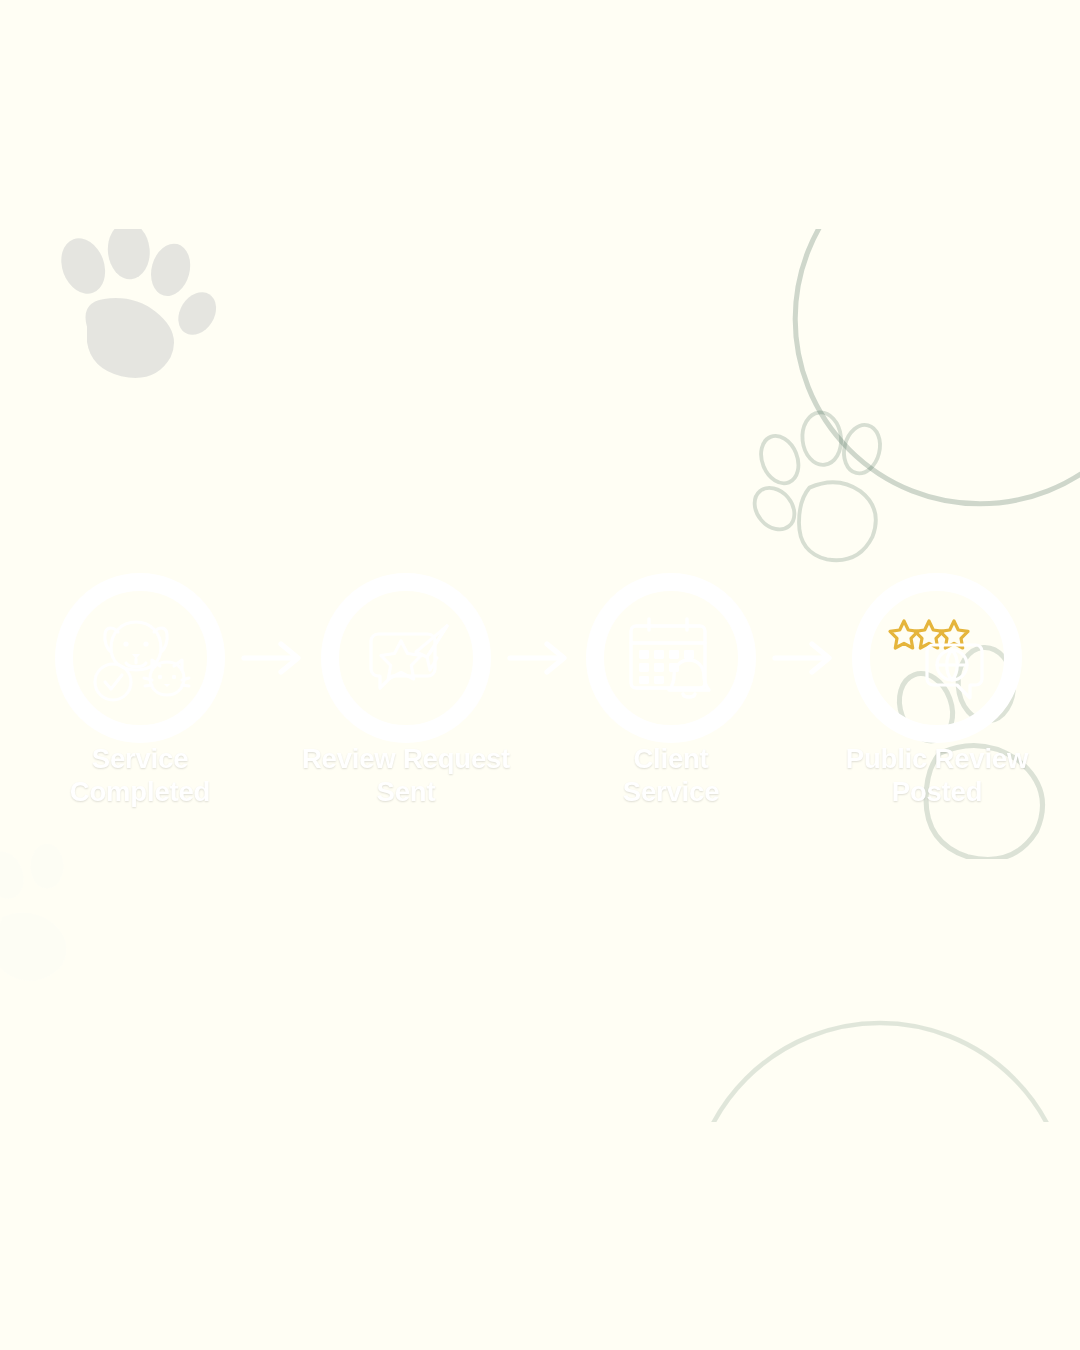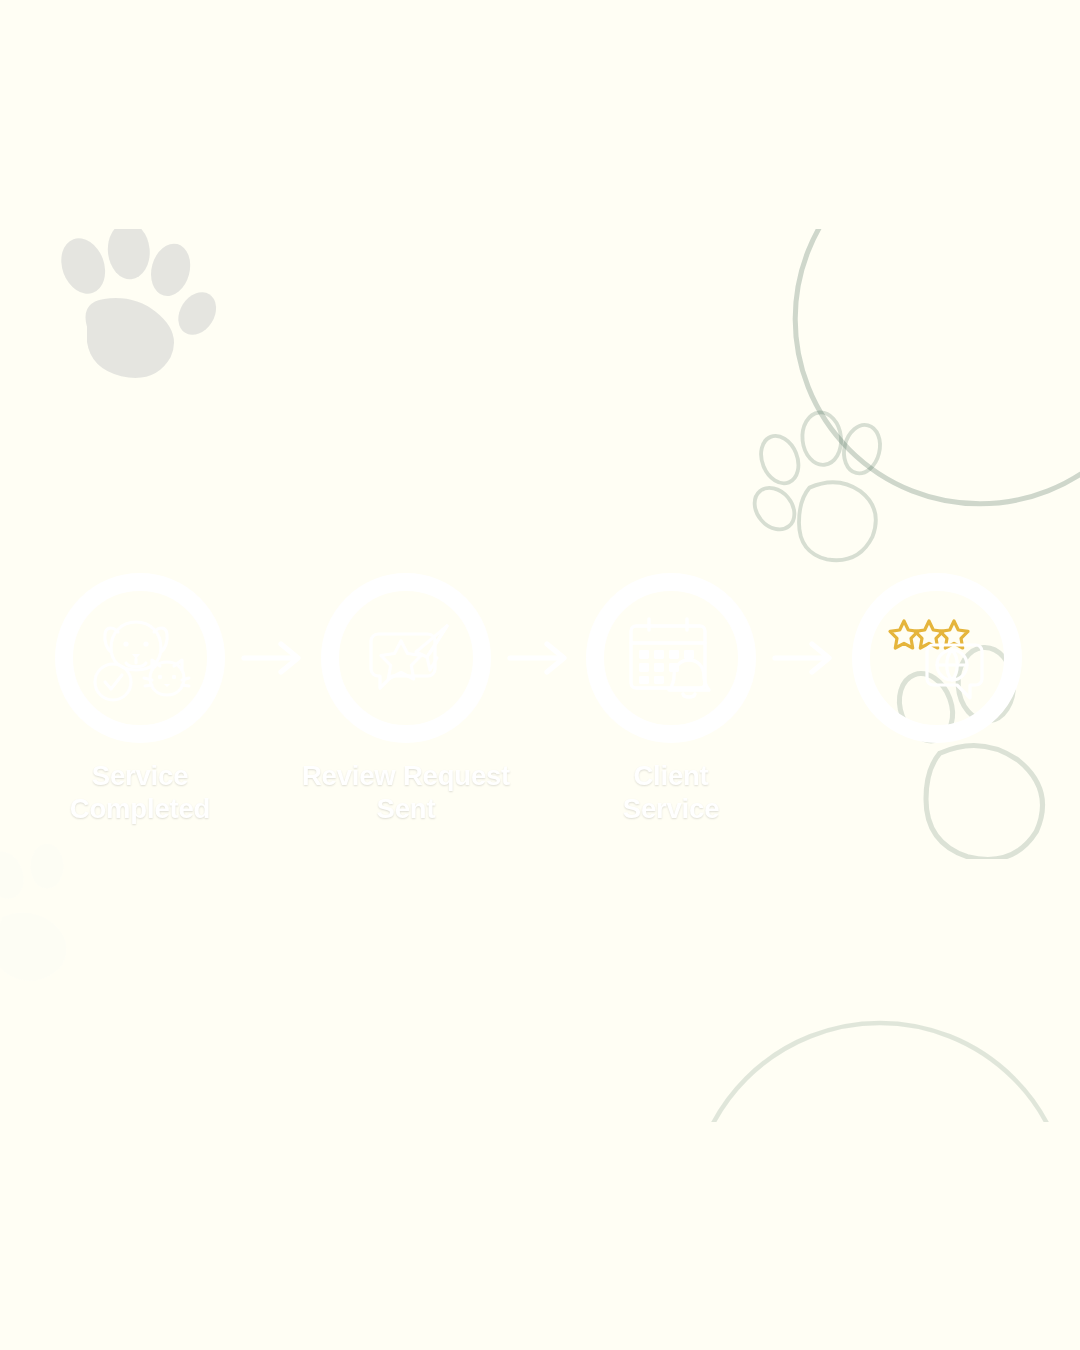--- a/index.html
+++ b/index.html
@@ -65,21 +65,21 @@
     border-radius: 50%;
     border: 18px solid #ffffff;
     box-sizing: border-box;
     display: flex;
     align-items: center;
     justify-content: center;
   }
   .circle svg { display: block; }
 
   .step-label {
-    margin-top: 17px;
+    margin-top: 0;
     color: #ffffff;
     font-size: 27.5px;
     font-weight: bold;
     line-height: 1.19;
     letter-spacing: -0.2px;
     white-space: pre-line;
     text-shadow: 0 1px 2px rgba(0,0,0,0.13);
   }
 
   .arrow {
@@ -254,20 +254,22 @@
 
             <g stroke="#ffffff" stroke-width="3.2" fill="none">
               <path d="M47 38 H90 A6 6 0 0 1 96 44 V72 A6 6 0 0 1 90 78 H84 V91 L71 78 H47 A6 6 0 0 1 41 72 V44 A6 6 0 0 1 47 38 Z"></path>
               <circle cx="66" cy="58" r="15"></circle>
               <path d="M51 58 H81"></path>
               <path d="M66 43 C73 50 73 66 66 73 C59 66 59 50 66 43 Z"></path>
             </g>
           </svg>
         </span>
       </div>
+      <div class="step-label">Public Review
+Posted</div>
     </div>
 
     <div class="arrow" style="left:238px;">
       <svg width="70" height="48" viewBox="0 0 70 48" fill="none" stroke="#ffffff" stroke-width="5.2" stroke-linecap="round" stroke-linejoin="round">
         <path d="M6 24 H58"></path>
         <path d="M43 10 L60 24 L43 38"></path>
       </svg>
     </div>
     <div class="arrow" style="left:504px;">
       <svg width="70" height="48" viewBox="0 0 70 48" fill="none" stroke="#ffffff" stroke-width="5.2" stroke-linecap="round" stroke-linejoin="round">

